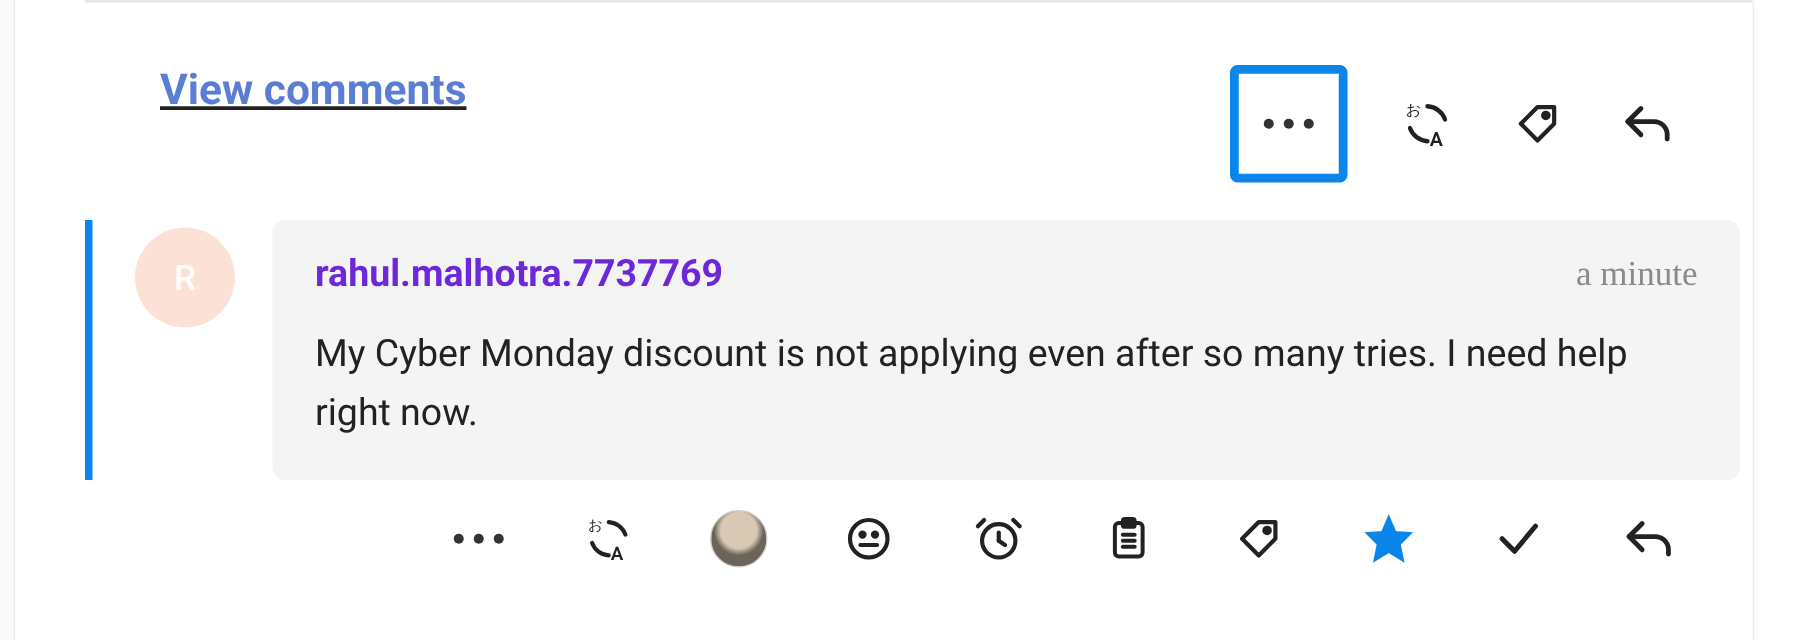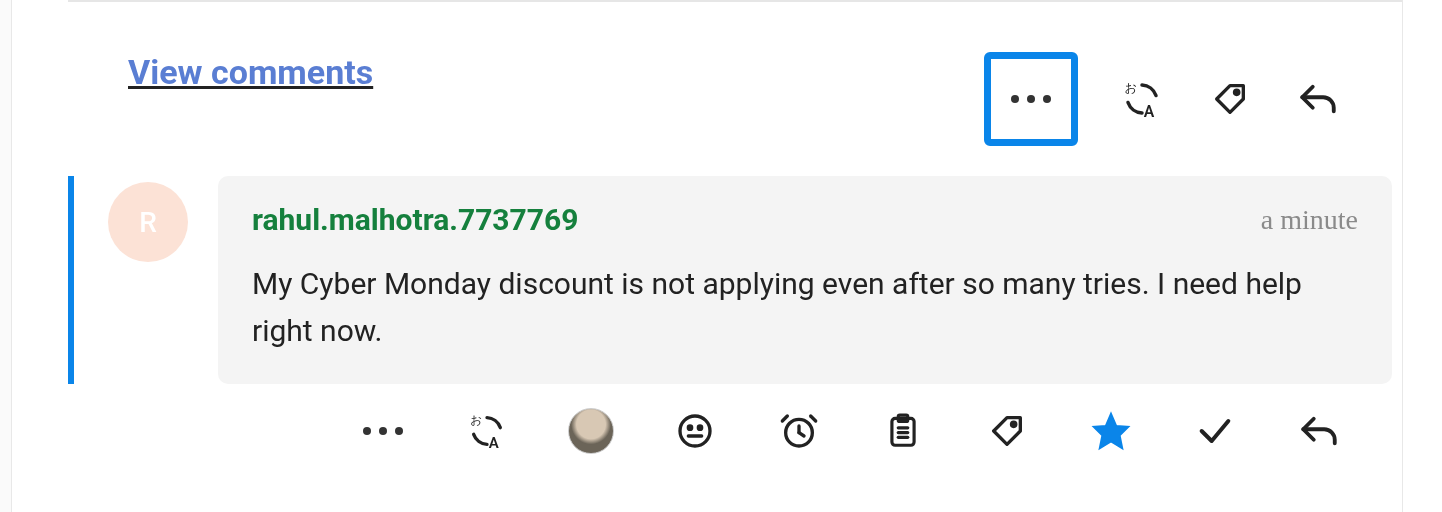--- a/index.html
+++ b/index.html
@@ -102,21 +102,21 @@
     border-radius: 10px;
     padding: 26px 34px 30px 34px;
   }
   .bubble-head {
     display:flex; justify-content:space-between; align-items:center;
     margin-bottom: 24px;
   }
   .username {
     font-size: 30px;
     font-weight: 700;
-    color: #15803d;
+    color: #6d28d9;
   }
   .timestamp {
     font-size: 28px;
     color: #8a8a8a;
     font-family: Liberation Serif, serif;
   }
   .msg {
     font-size: 30px;
     line-height: 1.55;
     color: #222;

